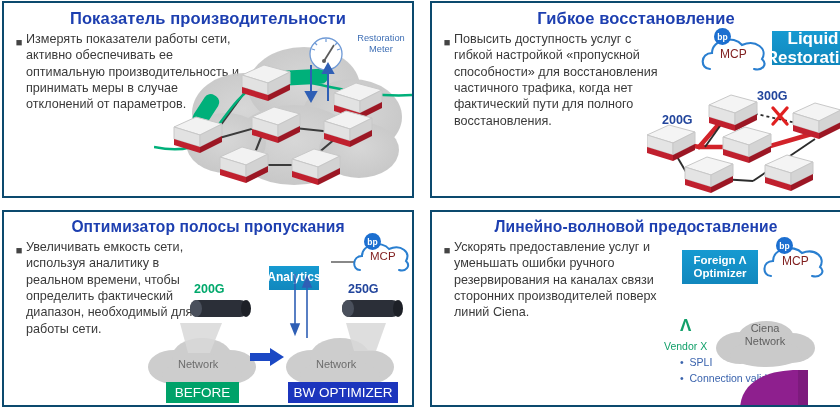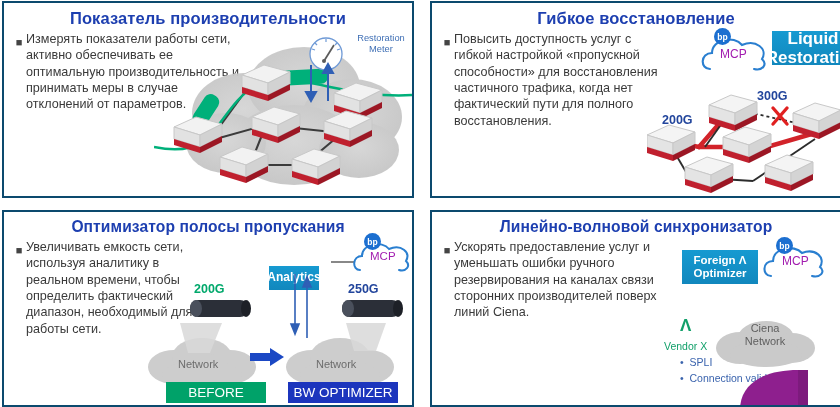--- a/index.html
+++ b/index.html
@@ -36,21 +36,21 @@
   }
   .btext{
     color:#3a3a3a;font-size:12.6px;line-height:16.3px;
     max-width:215px;
   }
   .btext.w2{max-width:205px;}
   .btext.w3{max-width:180px;}
   .btext.w4{max-width:212px;}
   .art{position:absolute;}
   .mcp-label{
-    position:absolute;font-size:11.5px;color:#a21caf;
+    position:absolute;font-size:11.5px;color:#7f1d1d;
     font-family:"Liberation Sans",sans-serif;
   }
   .bp-badge{
     position:absolute;width:17px;height:17px;border-radius:50%;
     background:#1c6fd0;color:#fff;font-size:8.5px;font-weight:bold;
     display:flex;align-items:center;justify-content:center;
     font-family:"Liberation Sans",sans-serif;
   }
   .chip{
     position:absolute;color:#fff;font-weight:bold;text-align:center;
@@ -356,26 +356,26 @@
       <polygon points="72,34 94,34 104,6 64,6" fill="#d8d8d8" opacity="0.85"></polygon>
     </svg>
     <div class="netword" style="left:312px;top:146px;">Network</div>
     <svg class="art pipe" style="left:336px;top:84px;" width="66" height="24">
       <rect x="2" y="4" width="58" height="17" rx="8" fill="#2b2f38"></rect>
       <ellipse cx="8" cy="12.5" rx="6" ry="8.5" fill="#4a505c"></ellipse>
       <ellipse cx="58" cy="12.5" rx="5" ry="8.5" fill="#1d2027"></ellipse>
     </svg>
     <div class="lbl" style="left:344px;top:70px;color:#22459c;font-size:12.5px;">250G</div>
 
-    <div class="flat-box" style="left:162px;top:170px;width:100px;height:21px;background:#00a269;">BEFORE</div>
+    <div class="flat-box" style="left:162px;top:170px;width:73px;height:21px;background:#00a269;">BEFORE</div>
     <div class="flat-box" style="left:284px;top:170px;width:110px;height:21px;background:#1c35bd;">BW OPTIMIZER</div>
   </div>
 
   <div class="panel">
-    <div class="p-title small">Линейно-волновой синхронизатор</div>
+    <div class="p-title small">Линейно-волновой предоставление</div>
     <div class="body-row">
       <div class="bullet">■</div>
       <div class="btext w4">Ускорять предоставление услуг и уменьшать ошибки ручного резервирования на каналах связи сторонних производителей поверх линий Ciena.</div>
     </div>
 
     <div class="chip teal" style="left:250px;top:38px;width:76px;height:34px;font-size:11.5px;flex-direction:column;">
       <span>Foreign Λ</span>
       <span>Optimizer</span>
     </div>
 

